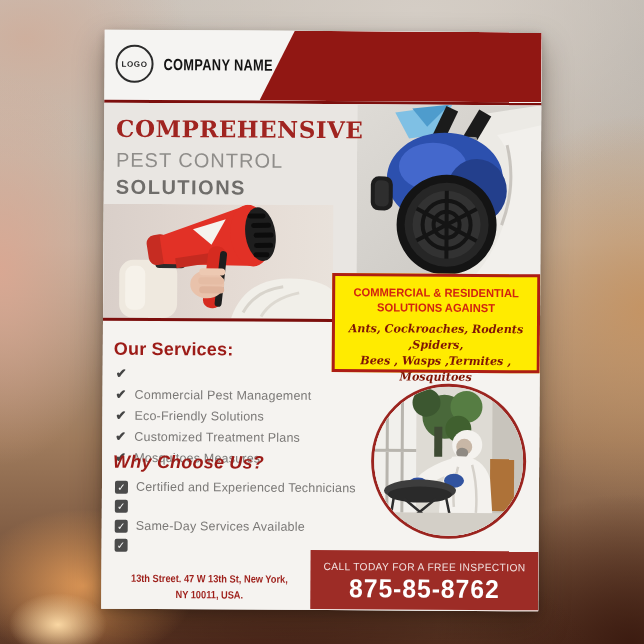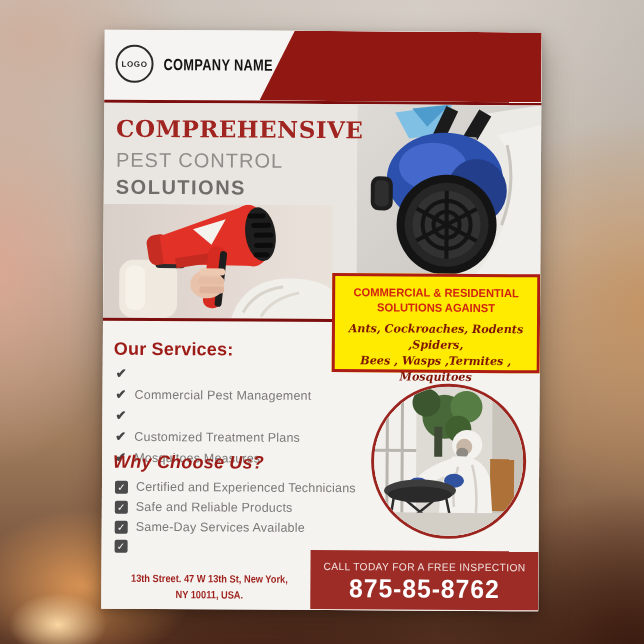--- a/index.html
+++ b/index.html
@@ -209,40 +209,40 @@
       <ul class="check-list services-list">
         <li>
             <span class="svc-check">✔</span>
           </li>
         <li>
             <span class="svc-check">✔</span>
             <span>Commercial Pest Management</span>
           </li>
         <li>
             <span class="svc-check">✔</span>
+            <span>Eco-Friendly Solutions</span>
           </li>
         <li>
             <span class="svc-check">✔</span>
             <span>Customized Treatment Plans</span>
           </li>
         <li>
             <span class="svc-check">✔</span>
             <span>Mosquitoes Measures</span>
           </li>
       </ul>
 
       <div class="section-title why-title">Why Choose Us?</div>
       <ul class="check-list why-list">
         <li>
             <span class="why-box">✓</span>
             <span>Certified and Experienced Technicians</span>
           </li>
         <li>
             <span class="why-box">✓</span>
-            <span>Safe and Reliable Products</span>
           </li>
         <li>
             <span class="why-box">✓</span>
             <span>Same-Day Services Available</span>
           </li>
         <li>
             <span class="why-box">✓</span>
           </li>
       </ul>
 

